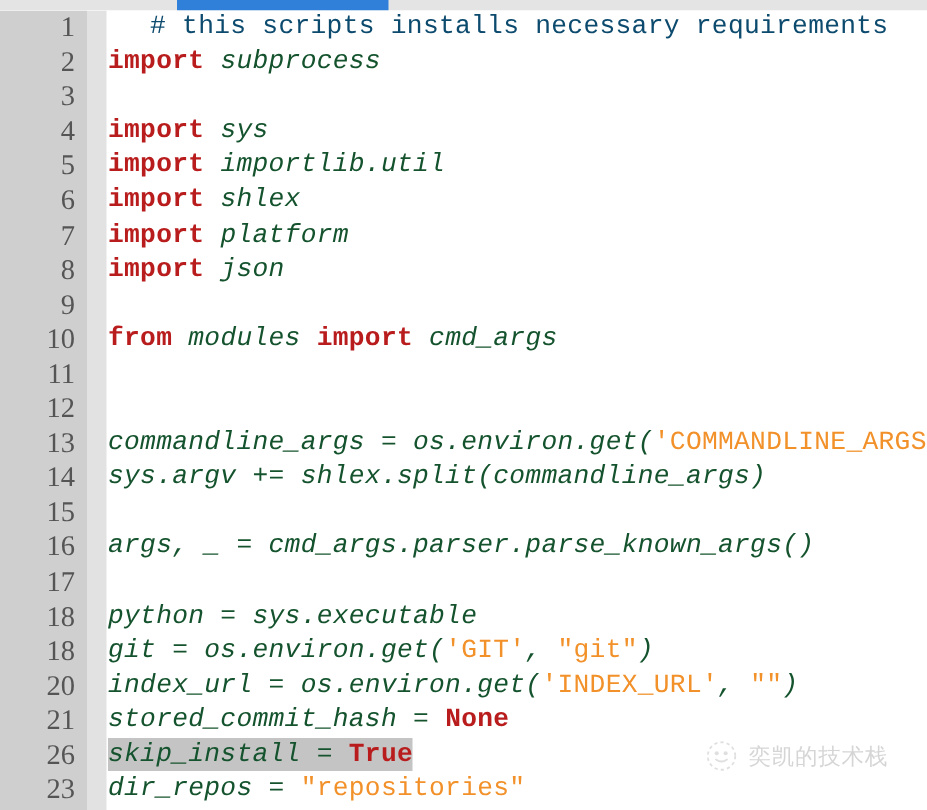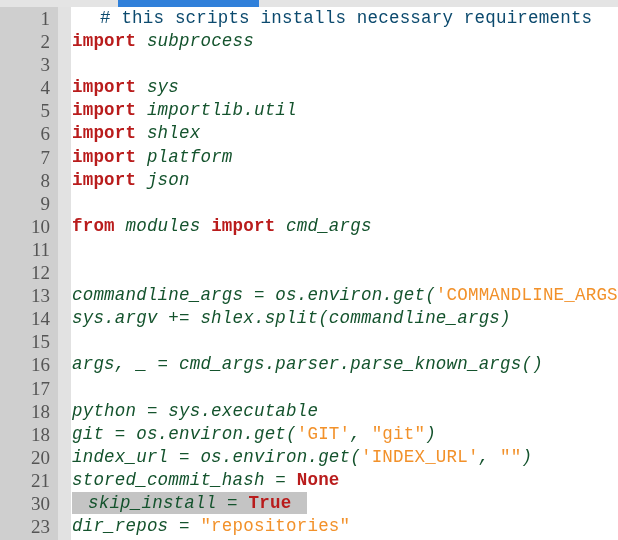--- a/index.html
+++ b/index.html
@@ -96,21 +96,21 @@
     top: 0;
     font-size: 17.5px;
     color: #2b2b2b;
     white-space: pre;
     font-family: "Liberation Mono", "DejaVu Sans Mono", monospace;
     letter-spacing: 0.2px;
   }
 
   .code .hl {
     background: #c4c4c4;
-    padding: 1px 16px;
+    padding: 1px 0;
   }
 
   .kw  { color: #b91c1c; font-weight: bold; }
   .cm  { color: #0c4a6e; margin-left: 28px; }
   .st  { color: #f2912a; }
   .pl  { color: #14532d; font-style: italic; }
 
   
   .watermark {
     position: absolute;
@@ -162,19 +162,28 @@
         <div class="line"><div class="lno">12</div><div class="code"></div></div>
         <div class="line"><div class="lno">13</div><div class="code"><span class="pl">commandline_args = os.environ.get(</span><span class="st">'COMMANDLINE_ARGS'</span></div></div>
         <div class="line"><div class="lno">14</div><div class="code"><span class="pl">sys.argv += shlex.split(commandline_args)</span></div></div>
         <div class="line"><div class="lno">15</div><div class="code"></div></div>
         <div class="line"><div class="lno">16</div><div class="code"><span class="pl">args, _ = cmd_args.parser.parse_known_args()</span></div></div>
         <div class="line"><div class="lno">17</div><div class="code"></div></div>
         <div class="line"><div class="lno">18</div><div class="code"><span class="pl">python = sys.executable</span></div></div>
         <div class="line"><div class="lno">18</div><div class="code"><span class="pl">git = os.environ.get(</span><span class="st">'GIT'</span><span class="pl">, </span><span class="st">"git"</span><span class="pl">)</span></div></div>
         <div class="line"><div class="lno">20</div><div class="code"><span class="pl">index_url = os.environ.get(</span><span class="st">'INDEX_URL'</span><span class="pl">, </span><span class="st">""</span><span class="pl">)</span></div></div>
         <div class="line"><div class="lno">21</div><div class="code"><span class="pl">stored_commit_hash = </span><span class="kw">None</span></div></div>
-        <div class="line"><div class="lno">30</div><div class="code"><span class="hl"><span class="pl">skip_install = </span><span class="kw">True</span></span></div></div>
+        <div class="line"><div class="lno">26</div><div class="code"><span class="hl"><span class="pl">skip_install = </span><span class="kw">True</span></span></div></div>
         <div class="line"><div class="lno">23</div><div class="code"><span class="pl">dir_repos = </span><span class="st">"repositories"</span></div></div>
       </div>
   </div>
 
+  <div class="watermark">
+    <svg class="wm-logo" viewBox="0 0 24 24">
+      <circle cx="12" cy="12" r="10" fill="none" stroke="#999" stroke-width="1.3" stroke-dasharray="2.4 2.2"></circle>
+      <circle cx="8.5" cy="10" r="1.5" fill="#999"></circle>
+      <circle cx="15" cy="10" r="1.5" fill="#999"></circle>
+      <path d="M8 14.5 Q12 17.5 16 14.5" fill="none" stroke="#999" stroke-width="1.3" stroke-linecap="round"></path>
+    </svg>
+    <span class="wm-text">奕凯的技术栈</span>
+  </div>
 
 </div>
 
 </body></html>

